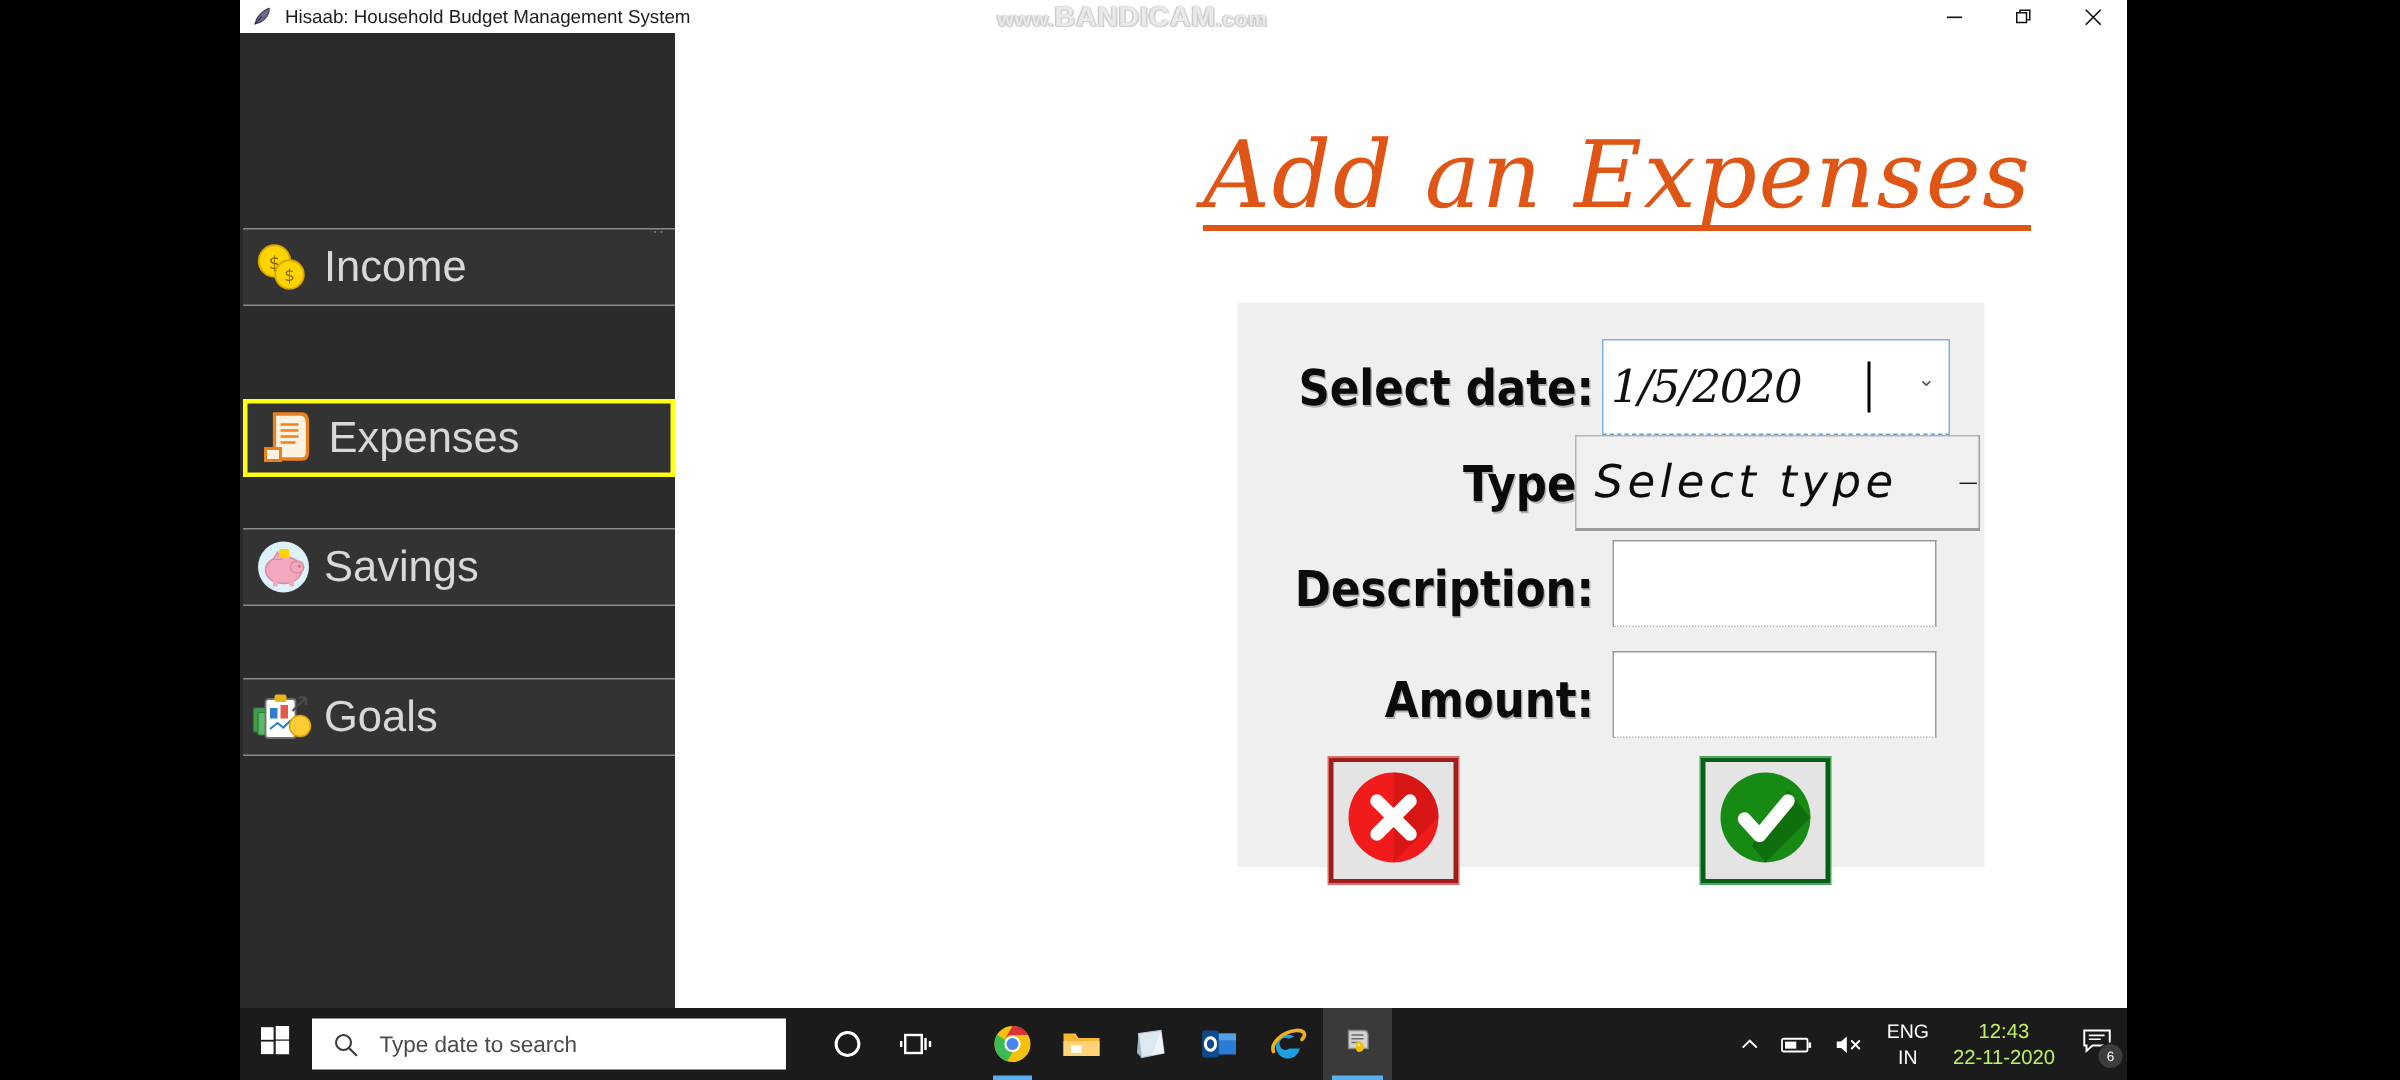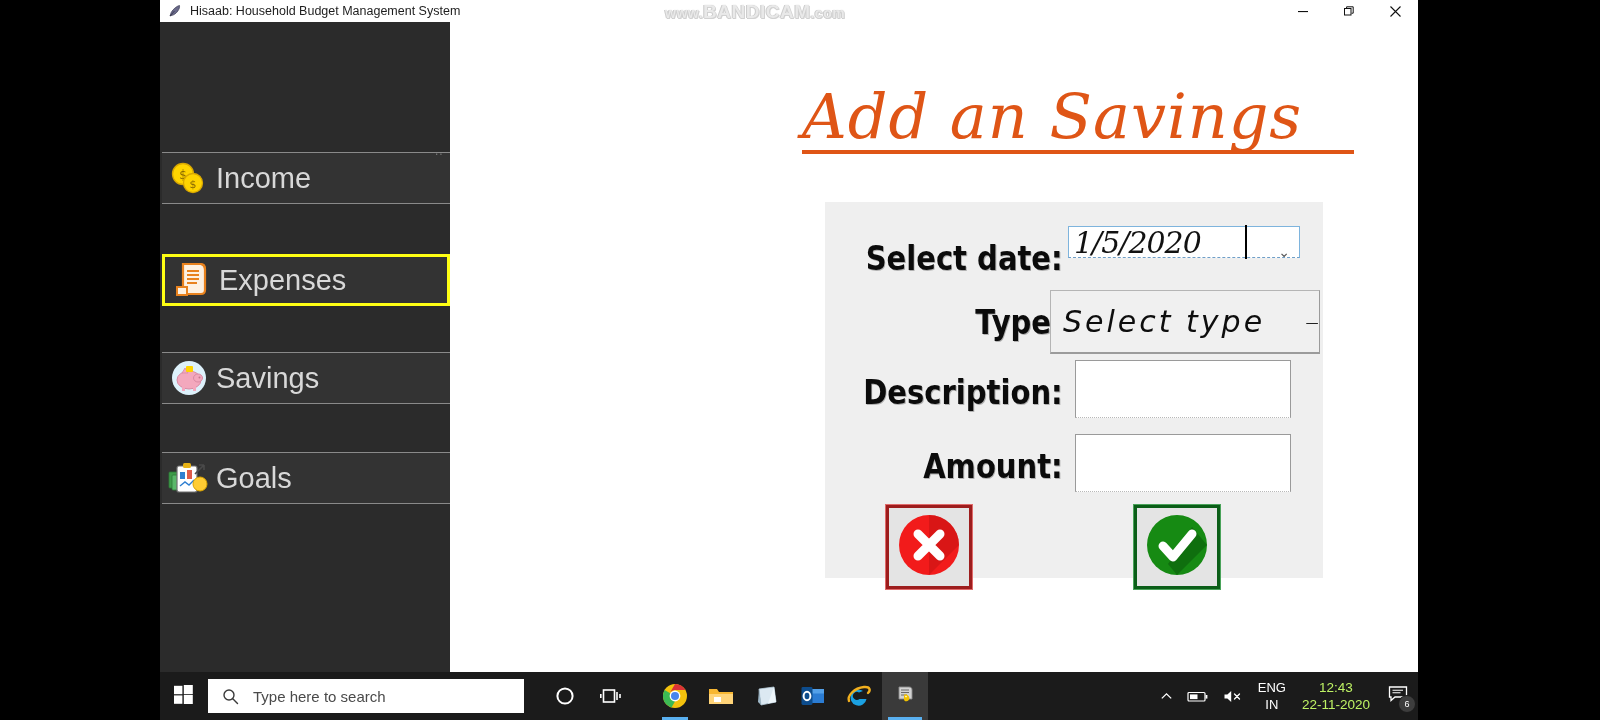--- a/index.html
+++ b/index.html
@@ -140,21 +140,21 @@
     font-size: 33px;
     color: #0b0b0b;
     white-space: nowrap;
     transform: scaleX(0.88);
     transform-origin: right center;
     text-shadow: 1px 1px 0 rgba(60,60,60,0.35);
   }
   
   #date-field {
     position: absolute; left: 243px; top: 24px;
-    width: 232px; height: 32px;
+    width: 232px; height: 64px;
     box-sizing: border-box;
     background: #ffffff;
     border: 1px solid #7eb4dd;
     border-bottom: 1px dashed #6f9fc8;
     display: flex; align-items: center; gap: 44px;
   }
   #date-value {
     font-family: "DejaVu Serif", serif;
     font-style: italic;
     font-size: 30px;
@@ -346,21 +346,21 @@
           <svg width="42" height="36" viewBox="0 0 42 36">
             <ellipse cx="15" cy="14" rx="10.5" ry="10.5" fill="#ffd400" stroke="#d9a800" stroke-width="1.3"></ellipse>
             <text x="15" y="19" font-size="12" font-family="DejaVu Sans" text-anchor="middle" fill="#8a6a00">$</text>
             <ellipse cx="25" cy="23" rx="9.5" ry="9.5" fill="#ffd400" stroke="#d9a800" stroke-width="1.3"></ellipse>
             <text x="25" y="27.5" font-size="11" font-family="DejaVu Sans" text-anchor="middle" fill="#8a6a00">$</text>
           </svg>
         </span>
         <span class="nav-label">Income</span>
       </div>
 
-      <div class="nav-item selected" style="top:232px;">
+      <div class="nav-item selected" style="top:244px;">
         <span class="nav-icon">
           <svg width="42" height="40" viewBox="0 0 42 40">
             <path d="M12 4 L30 4 C33 4 34 6 34 9 L34 30 C34 33 32 34 30 34 L12 34 Z" fill="#fdf1e2" stroke="#e8821e" stroke-width="2.2"></path>
             <path d="M16 11 H28 M16 15 H28 M16 19 H28 M16 23 H26" stroke="#e8821e" stroke-width="1.8"></path>
             <path d="M6 27 L16 27 L16 35 L6 35 Z" fill="#fdf1e2" stroke="#e8821e" stroke-width="2"></path>
             <path d="M30 4 C33 5 34 7 34 10" fill="none" stroke="#e8821e" stroke-width="2"></path>
           </svg>
         </span>
         <span class="nav-label">Expenses</span>
       </div>
@@ -397,21 +397,21 @@
         </span>
         <span class="nav-label">Savings</span>
       </div>
 
 
       <div id="dots-mark">..</div>
     </div>
 
     <div id="content">
 
-      <div id="page-title">Add an Savings</div>
+      <div id="page-title">Add an Expenses</div>
       <div id="title-underline"></div>
 
       <div id="form-panel">
 
         <div class="form-row" style="top:24px;">
           <div class="form-label">Select date:</div>
         </div>
         <div id="date-field">
           <span id="date-value">1/5/2020</span>
           <span id="date-caret"></span>
@@ -483,21 +483,21 @@
       </span>
     </div>
 
     <div id="search-box">
       <span id="search-icon">
         <svg width="17" height="17" viewBox="0 0 17 17">
           <circle cx="7" cy="7" r="5" fill="none" stroke="#3a3a3a" stroke-width="1.4"></circle>
           <path d="M10.8 10.8 L15.5 15.5" stroke="#3a3a3a" stroke-width="1.4" stroke-linecap="round"></path>
         </svg>
       </span>
-      <span id="search-placeholder">Type here to search</span>
+      <span id="search-placeholder">Type date to search</span>
     </div>
 
     <div class="tb-icon" style="margin-left:18px;">
       <svg width="20" height="20" viewBox="0 0 20 20">
         <circle cx="10" cy="10" r="7.6" fill="none" stroke="#ffffff" stroke-width="2"></circle>
       </svg>
     </div>
 
     <div class="tb-icon">
       <svg width="22" height="20" viewBox="0 0 22 20">

